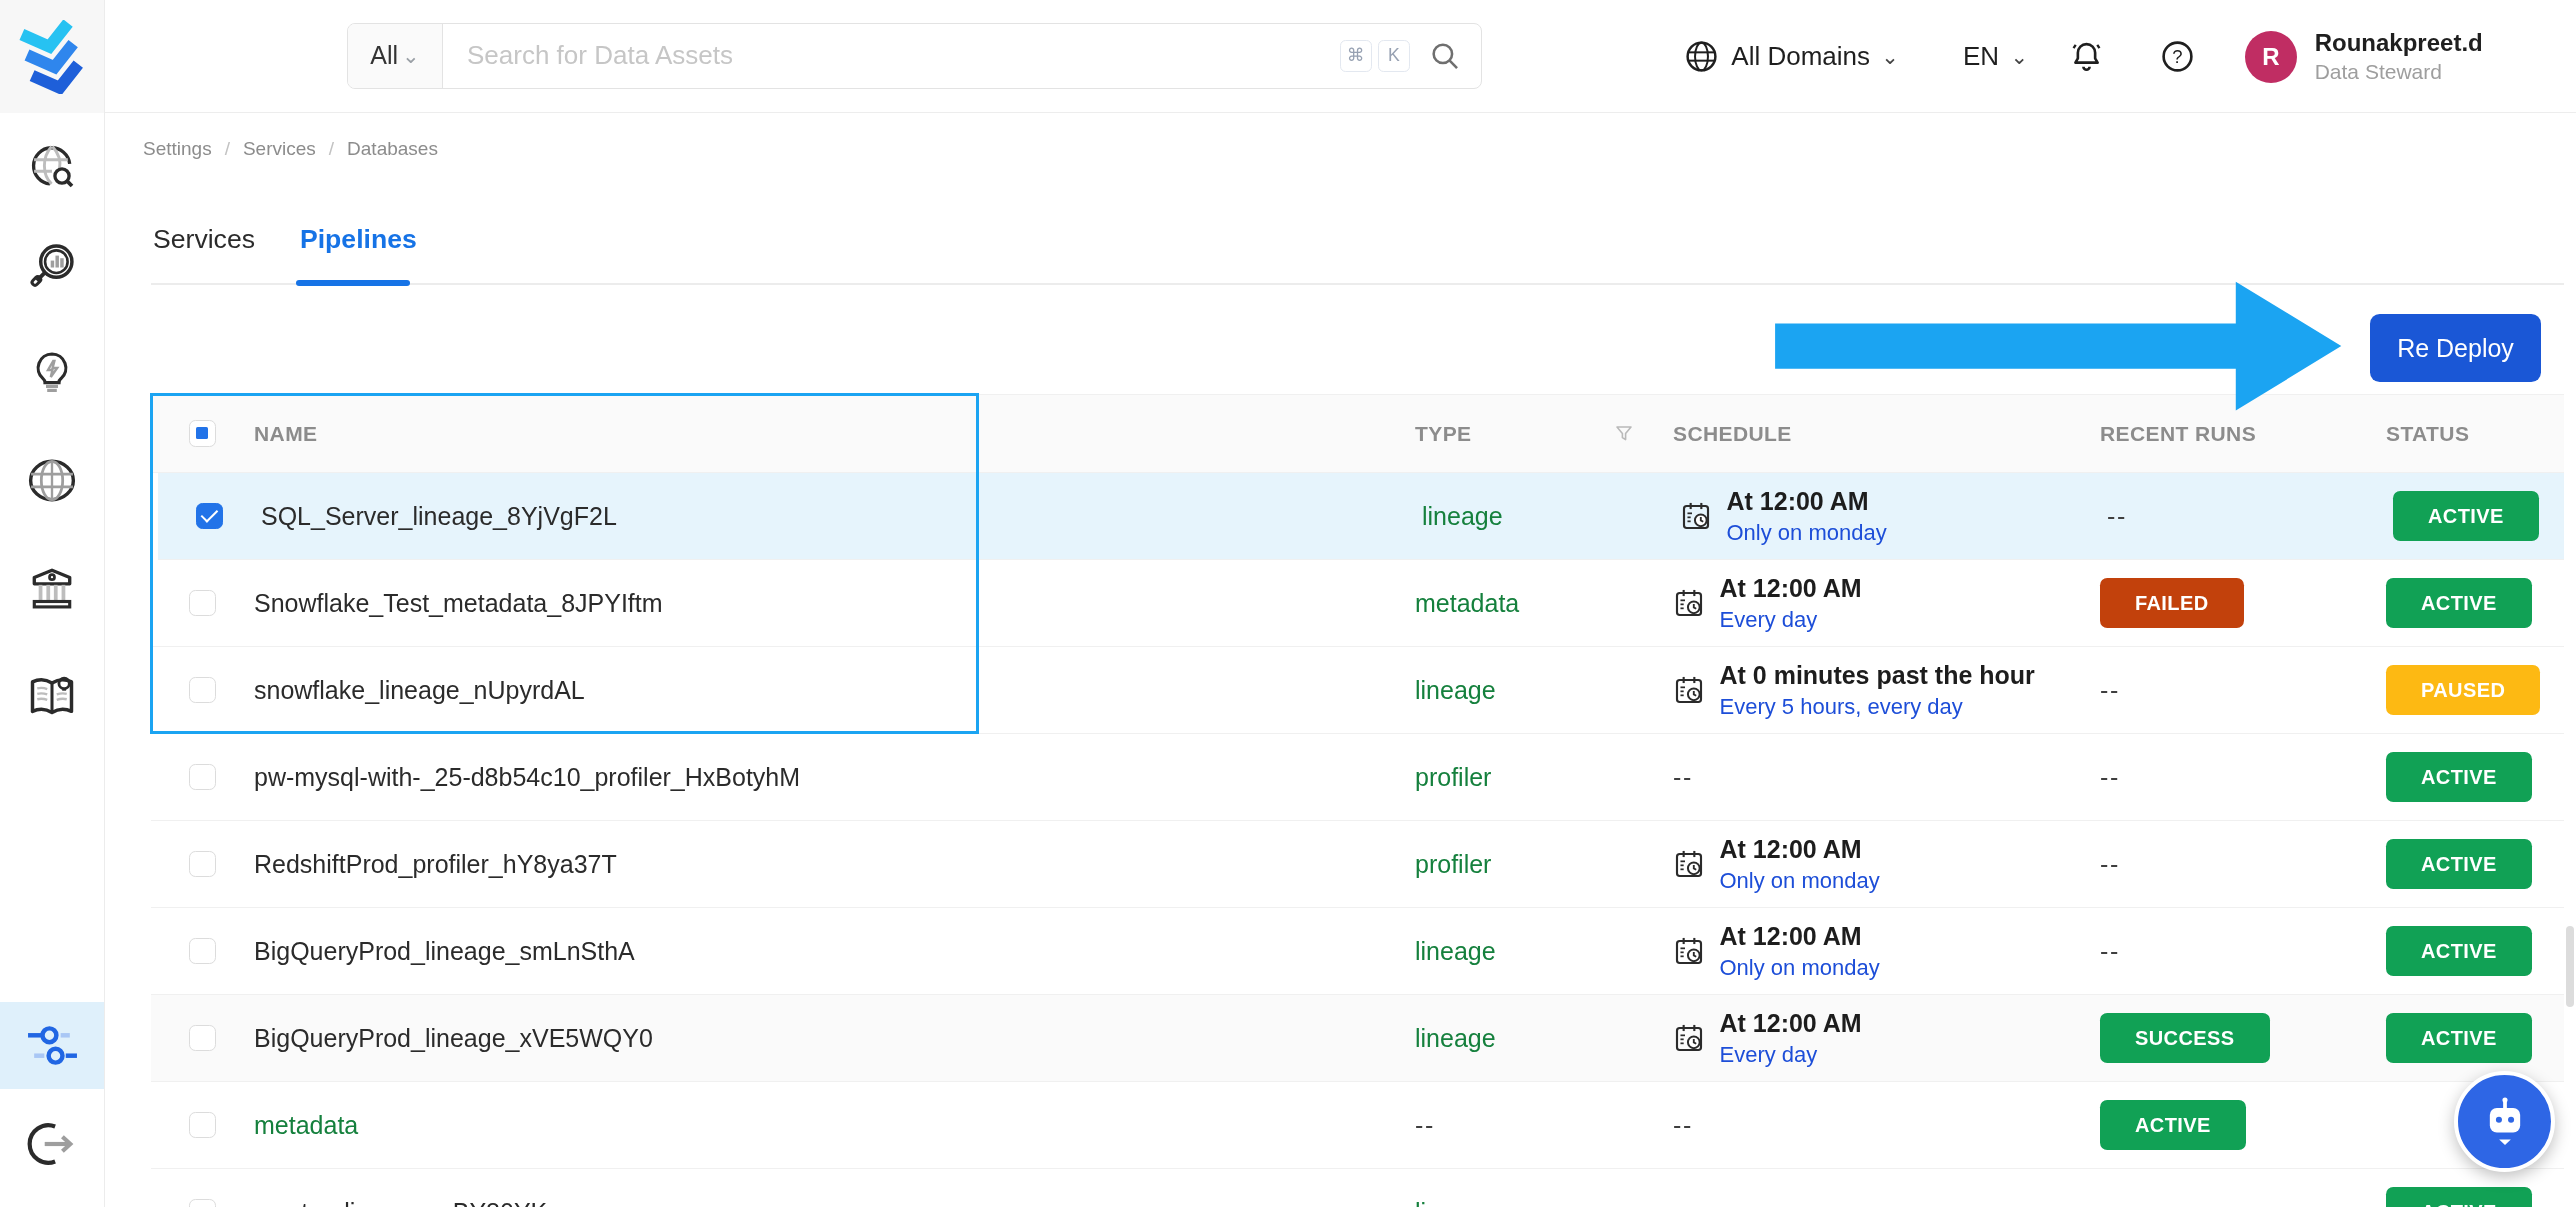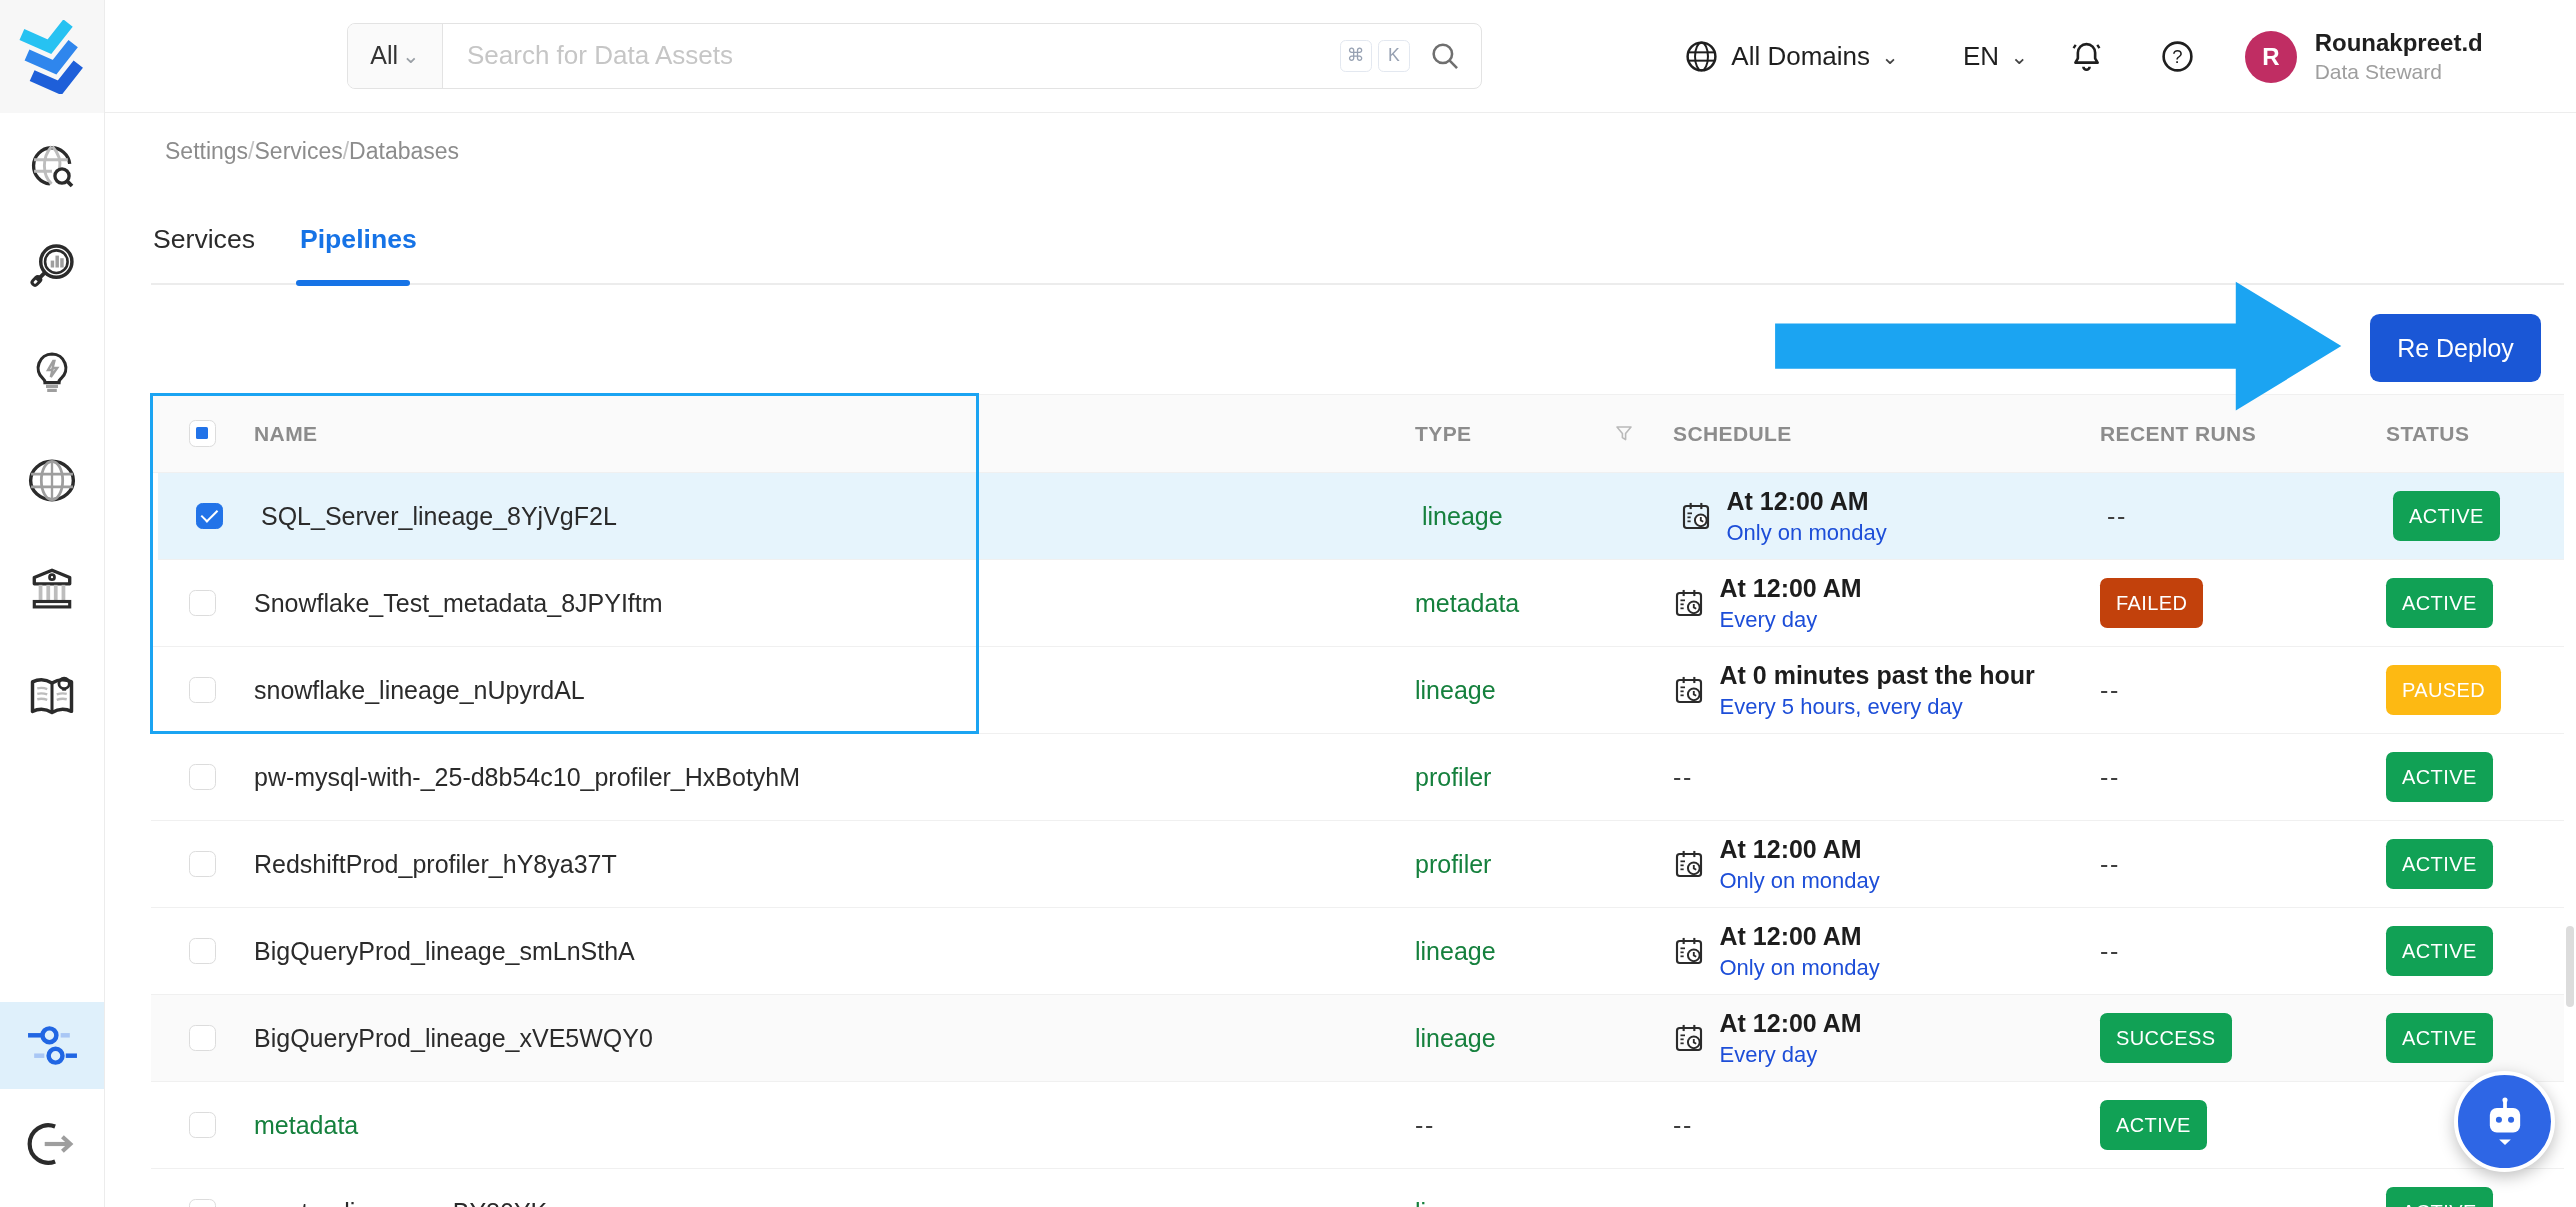--- a/index.html
+++ b/index.html
@@ -30,22 +30,22 @@
     border:1.2px solid #E3E8F0; border-radius:5.6px; color:#97A1B2; font-size:17.7px; margin-right:6.4px; padding:0 4.8px;}
   .search-right { display:flex; align-items:center; margin-right:19.3px; }
   .tb-group { position:absolute; top:0; height:113px; display:flex; align-items:center; gap:11.3px; }
   .tb-label { font-size:26px; color:#1f1f1f; }
   .avatar { width:52px; height:52px; border-radius:50%; background:#C02D63; color:#fff;
     display:flex; align-items:center; justify-content:center; font-size:24px; font-weight:bold; }
   .user-name { font-size:24px; font-weight:600; color:#1f1f1f; }
   .user-role { font-size:21px; color:#9E9E9E; margin-top:3.2px; }
 
   
-  .breadcrumb { position:absolute; left:165px; top:138px; font-size:23px; color:#8C8C8C;
-    display:flex; z-index:3;}
+  .breadcrumb { position:absolute; left:143px; top:138px; font-size:19px; color:#8C8C8C;
+    display:flex; gap:13px; z-index:3;}
   .crumb-sep { color:#C2C2C2; }
   .tabs { position:absolute; left:153px; top:224px; display:flex; gap:45px; font-size:26.6px; z-index:3;}
   .tab { color:#2b2b2b; padding-bottom:22.5px; }
   .tab.active { color:#1673E6; font-weight:600; }
   .tab-divider { position:absolute; left:151px; top:283px; width:2413px; height:1.6px; background:#ECECEC; }
   .tab-underline { position:absolute; left:296px; top:280px; width:114px; height:5.6px;
     background:#1673E6; border-radius:3.2px; z-index:3;}
 
   
   .redeploy-btn { position:absolute; left:2370px; top:314px; width:171px; height:68px;
@@ -77,21 +77,21 @@
     background:#2273E8; border-radius:1.6px; }
 
   .name-text { font-size:25px; color:#2b2b2b; }
   .type-text { font-size:25px; color:#15803d; }
   .dash { font-size:25px; color:#3f3f3f; letter-spacing:1.6px; }
   .sched-wrap { display:flex; align-items:center; gap:14.5px; }
   .s-time { display:block; font-size:25px; font-weight:600; color:#1d1d1d; }
   .s-freq { display:block; font-size:22px; color:#1d4ed8; margin-top:4px; }
 
   .badge { display:inline-flex; align-items:center; justify-content:center; height:50px;
-    padding:0 16px; border-radius:7.2px; color:#fff; font-size:20px; font-weight:400; letter-spacing:0.4px; }
+    padding:0 35px; border-radius:7.2px; color:#fff; font-size:20px; font-weight:700; letter-spacing:0.4px; }
   .badge.green { background:#11A155; }
   .badge.red { background:#c2410c; }
   .badge.yellow { background:#FDB913; }
 
   .filter-funnel { margin-left:auto; margin-right:37px; display:inline-flex; }
 
   
   .chatbot { position:absolute; left:2454px; top:1071px; width:101px; height:101px; border-radius:50%;
     background:#2E66E5; border:4.8px solid #fff; box-shadow:0 4.8px 16px rgba(0,0,0,0.25);
     display:flex; align-items:center; justify-content:center; z-index:8; }

